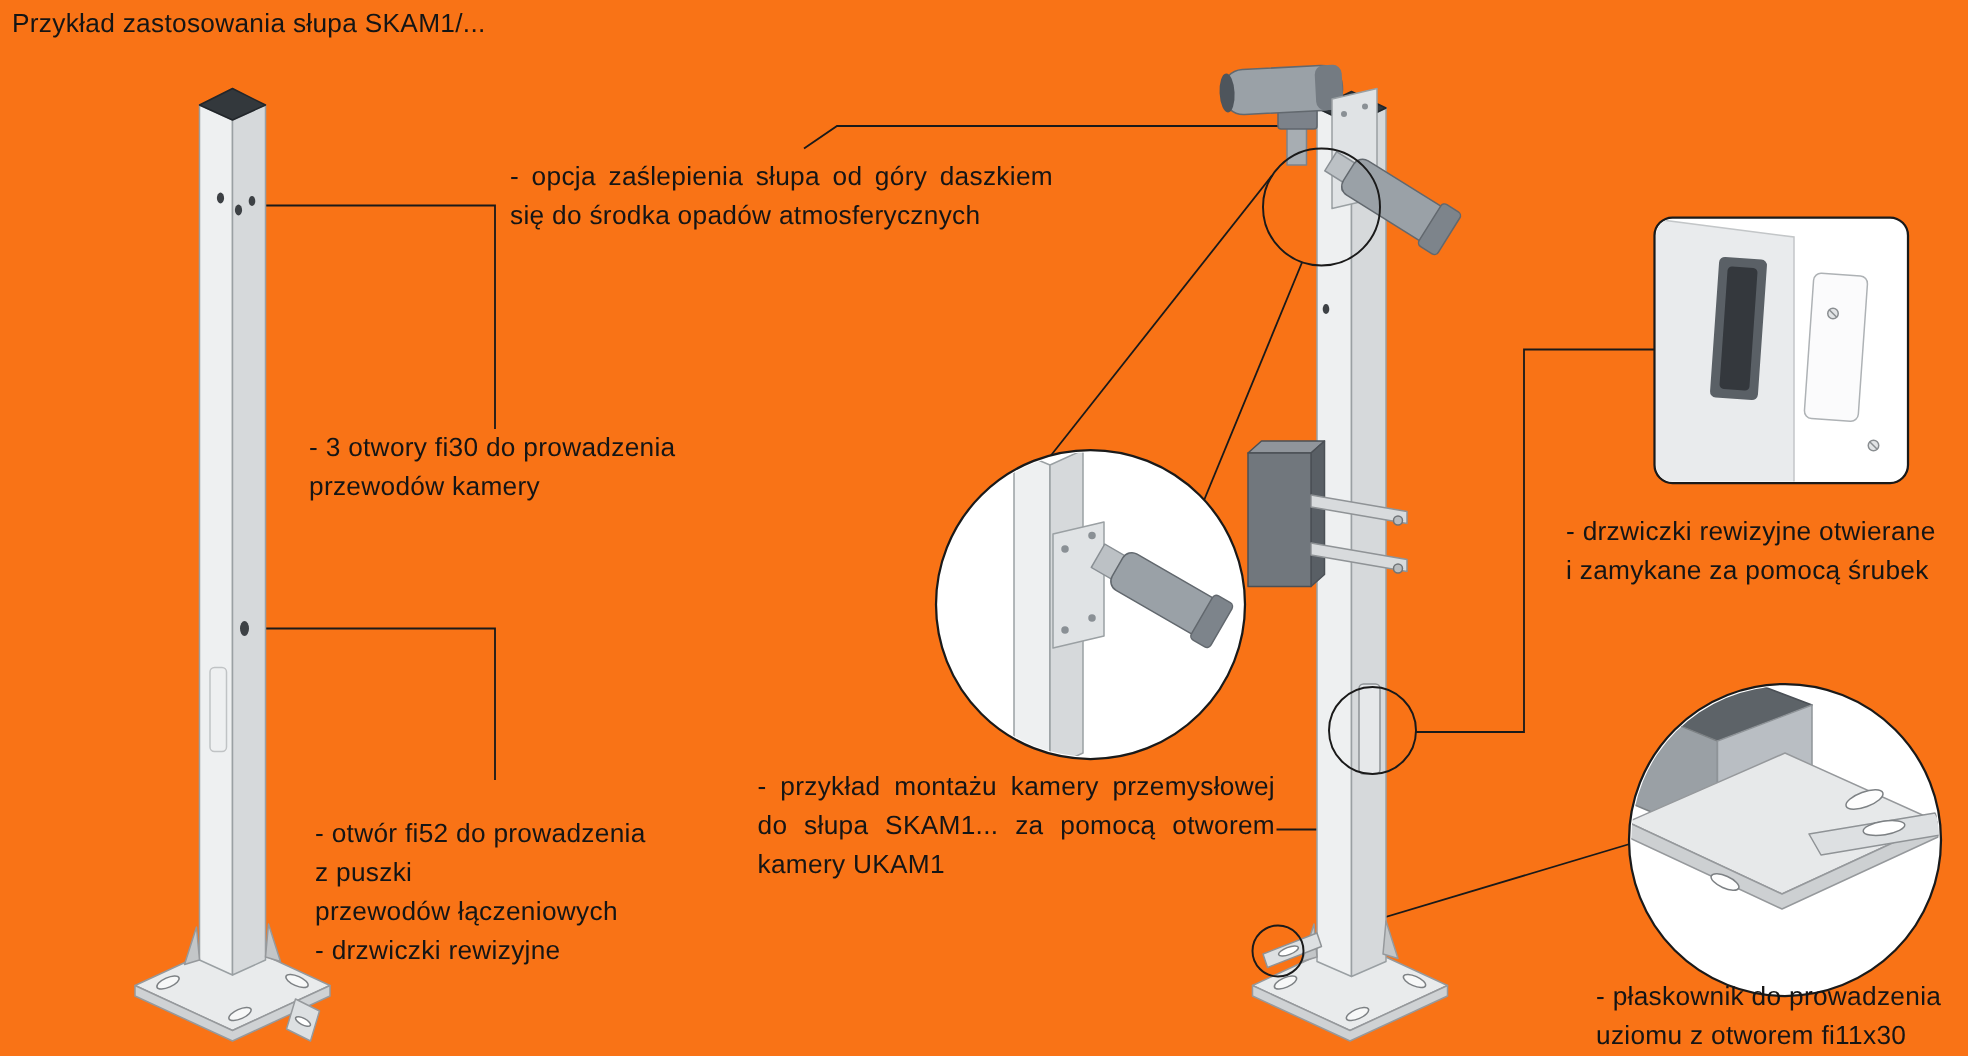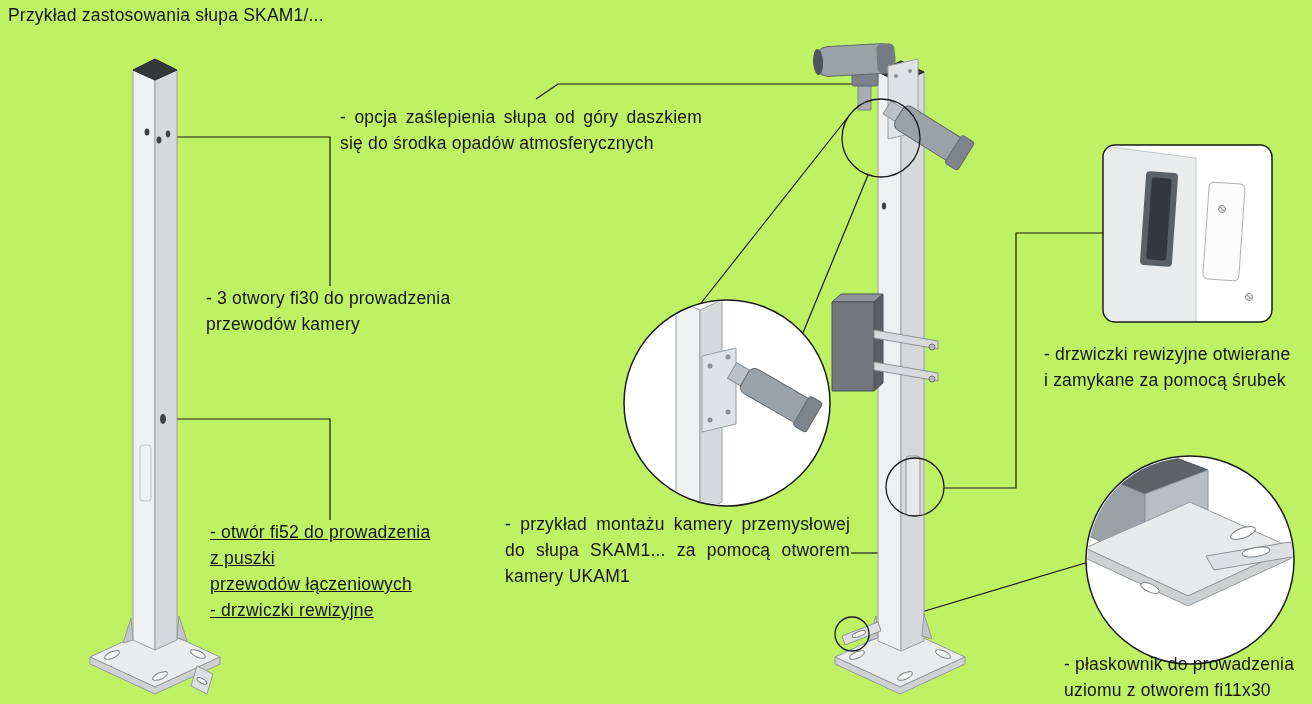--- a/index.html
+++ b/index.html
@@ -1,18 +1,18 @@
 <!DOCTYPE html>
 <html><head>
 <meta charset="utf-8">
 <style>
   * { margin:0; padding:0; box-sizing:border-box; }
   html,body { background:#ffffff; }
   body { font-family:"Liberation Sans","DejaVu Sans",sans-serif; }
-  #stage { position:relative; width:1312px; height:704px; background:#bef264; overflow:hidden; color:#151515; }
+  #stage { position:relative; width:1312px; height:704px; background:#f97316; overflow:hidden; color:#151515; }
   #diagram-svg { position:absolute; left:0; top:0; }
   .ann { position:absolute; font-size:17.5px; line-height:26px; color:#151515; letter-spacing:.2px; z-index:2; }
   .ann .ln { white-space:nowrap; }
   .ann .just { text-align:justify; text-align-last:justify; white-space:normal; }
   #title { position:absolute; left:8px; top:5px; font-size:17.5px; letter-spacing:.2px; color:#151515; z-index:2; }
 </style>
 </head>
 <body>
 
 <div id="stage">
@@ -196,21 +196,21 @@
   <div class="ann" style="left:340px; top:104px; width:362px;">
     <div class="ln just">- opcja zaślepienia słupa od góry daszkiem</div>
     <div class="ln">się do środka opadów atmosferycznych</div>
   </div>
 
   <div class="ann" style="left:206px; top:285px;">
     <div class="ln">- 3 otwory fi30 do prowadzenia</div>
     <div class="ln">przewodów kamery</div>
   </div>
 
-  <div class="ann" style="left:210px; top:519px;text-decoration:underline;">
+  <div class="ann" style="left:210px; top:542px;">
     <div class="ln">- otwór fi52 do prowadzenia</div>
     <div class="ln">z puszki</div>
     <div class="ln">przewodów łączeniowych</div>
     <div class="ln">- drzwiczki rewizyjne</div>
   </div>
 
   <div class="ann" style="left:505px; top:511px; width:345px;">
     <div class="ln just">- przykład montażu kamery przemysłowej</div>
     <div class="ln just">do słupa SKAM1... za pomocą otworem</div>
     <div class="ln">kamery UKAM1</div>

